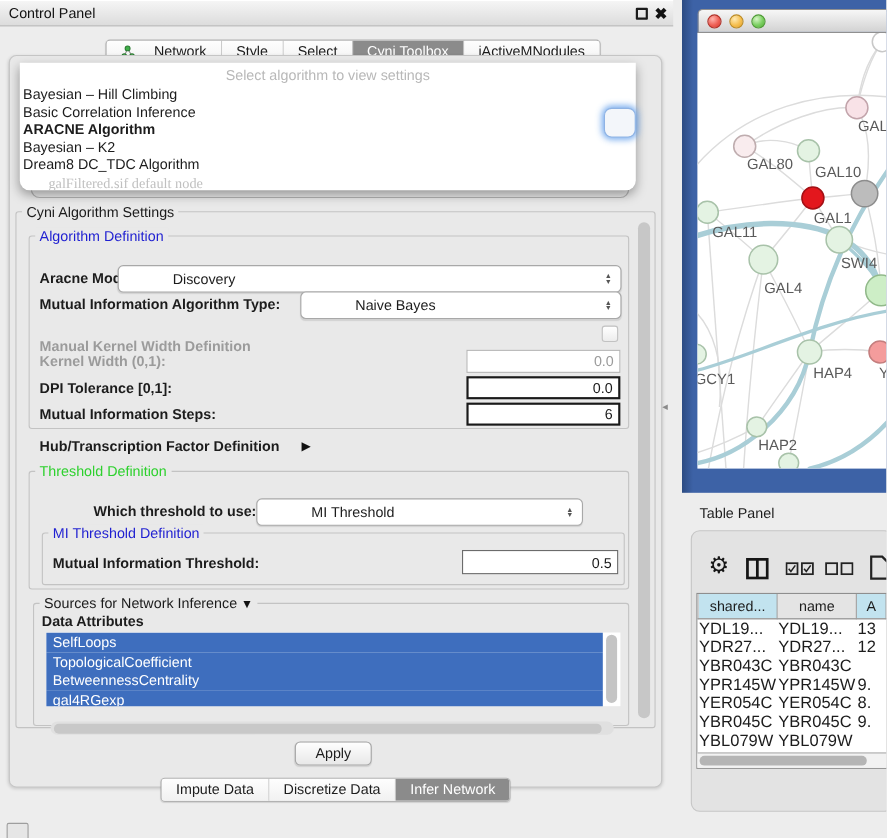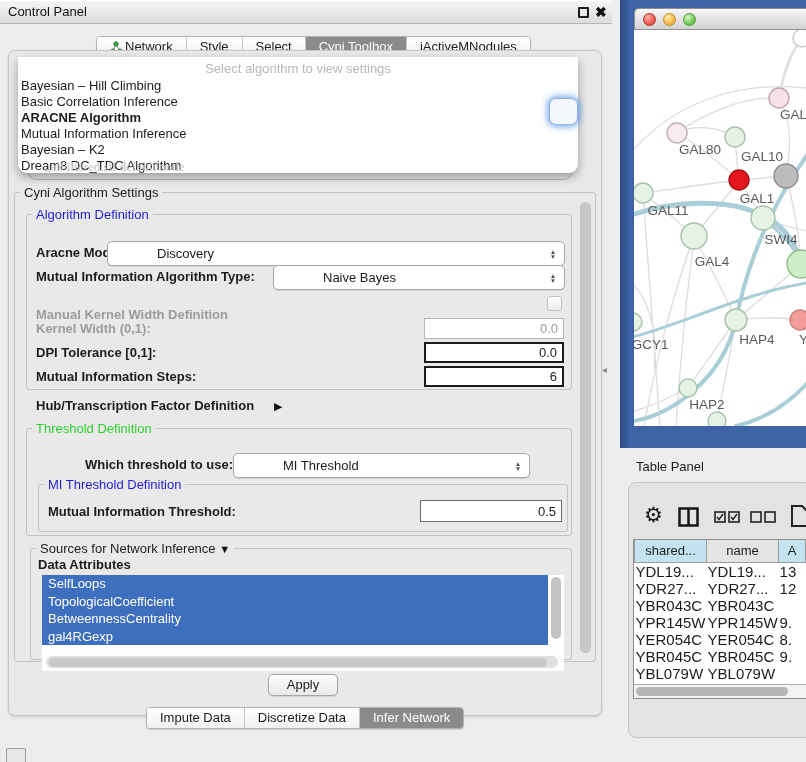--- a/index.html
+++ b/index.html
@@ -13,21 +13,21 @@
     background:linear-gradient(#f5f5f5,#dcdcdc); border-top:1px solid #fff; border-bottom:1px solid #b6b6b6;
     line-height:22px; }
   .cp-title { position:absolute; left:8px; top:0; font-size:13px; color:#111; }
   .float-box { position:absolute; left:578px; top:6px; width:11px; height:11px; border:2px solid #1b1b1b; border-radius:1px; background:transparent; }
   .close-x { position:absolute; left:595px; top:0px; font-weight:bold; font-size:14px; color:#111; }
 
   
   #top-tabs { left:96px; top:36px; height:22px; display:flex; border:1px solid #b2b2b2; border-radius:4px;
     overflow:hidden; background:#fdfdfd; box-shadow:0 1px 1px rgba(0,0,0,.12); }
   .seg { padding:0 13px; line-height:20px; background:linear-gradient(#fefefe,#f1f1f1);
-    border-right:1px solid #c6c6c6; white-space:nowrap; display:flex; align-items:center; gap:2px; }
+    border-right:1px solid #c6c6c6; white-space:nowrap; display:flex; align-items:center; gap:17px; }
   .seg:last-child { border-right:none; }
   .seg.sel { background:#8b8b8b; color:#fff; }
 
   
   #content-panel { left:8px; top:50px; width:594px; height:666px; background:#e9e9e9;
     border:1px solid #c6c6c6; border-radius:7px; box-shadow:0 1px 3px rgba(0,0,0,.15); }
 
   
   #table-combo { left:28px; top:150px; width:544px; height:30px; border:1px solid #b3b3b3;
     border-radius:8px; background:#e9e9e9; z-index:2; }
@@ -63,21 +63,21 @@
   .field.black { border:2px solid #1a1a1a; }
   .field.dim { color:#9b9b9b; }
   .field.mid { border:1px solid #6b6b6b; }
 
   .checkbox { position:absolute; width:15px; height:15px; border:1px solid #c2c2c2; border-radius:3px;
     background:linear-gradient(#ffffff,#ececec); }
 
   .tri { display:inline-block; font-size:11px; color:#111; }
 
   
-  #attr-list { left:42px; top:575px; width:522px; height:96px; background:#fff; overflow:hidden; }
+  #attr-list { left:42px; top:575px; width:522px; height:67px; background:#fff; overflow:hidden; }
   .attr-item { height:17.5px; line-height:17.5px; padding-left:6px; margin-right:16px;
     background:#3e6ebe; color:#fff; white-space:nowrap; }
   #attr-vscroll { position:absolute; right:3px; top:2px; width:10px; height:62px; background:#c4c4c4; border-radius:5px; }
   #attr-hscroll { left:46px; top:656px; width:512px; height:12px; background:#e0e0e0; border-radius:6px; }
   #attr-hthumb { position:absolute; left:3px; top:1.5px; width:498px; height:9px; background:#c8c8c8; border-radius:4.5px; }
   #settings-vscroll { left:580px; top:202px; width:11px; height:451px; background:#c7c7c7; border-radius:5.5px; }
 
   #apply-btn { left:268px; top:674px; width:70px; height:22px; border:1px solid #a5a5a5; border-radius:5px;
     background:linear-gradient(#fefefe,#e8e8e8); text-align:center; line-height:20px; box-shadow:0 1px 1px rgba(0,0,0,.1); }
 
@@ -153,21 +153,20 @@
 
   <div class="abs" id="table-combo"></div>
   <div class="abs" id="table-combo-text">galFiltered.sif default node</div>
 
   <div class="abs" id="algo-popup">
     <div class="ph">Select algorithm to view settings</div>
     <div id="algo-items">
         <div class="it">Bayesian – Hill Climbing</div>
         <div class="it">Basic Correlation Inference</div>
         <div class="it bold">ARACNE Algorithm</div>
-        <div class="it">Mutual Information Inference</div>
         <div class="it">Bayesian – K2</div>
         <div class="it">Dream8 DC_TDC Algorithm</div>
       </div>
   </div>
   <div class="abs" id="focus-frag"></div>
 
   <div class="abs group" style="left:14px;top:192px;width:582px;height:470px;"></div>
   <span class="gtitle" style="left:20px;top:185px;">Cyni Algorithm Settings</span>
   <div class="abs" id="settings-vscroll"></div>
 

